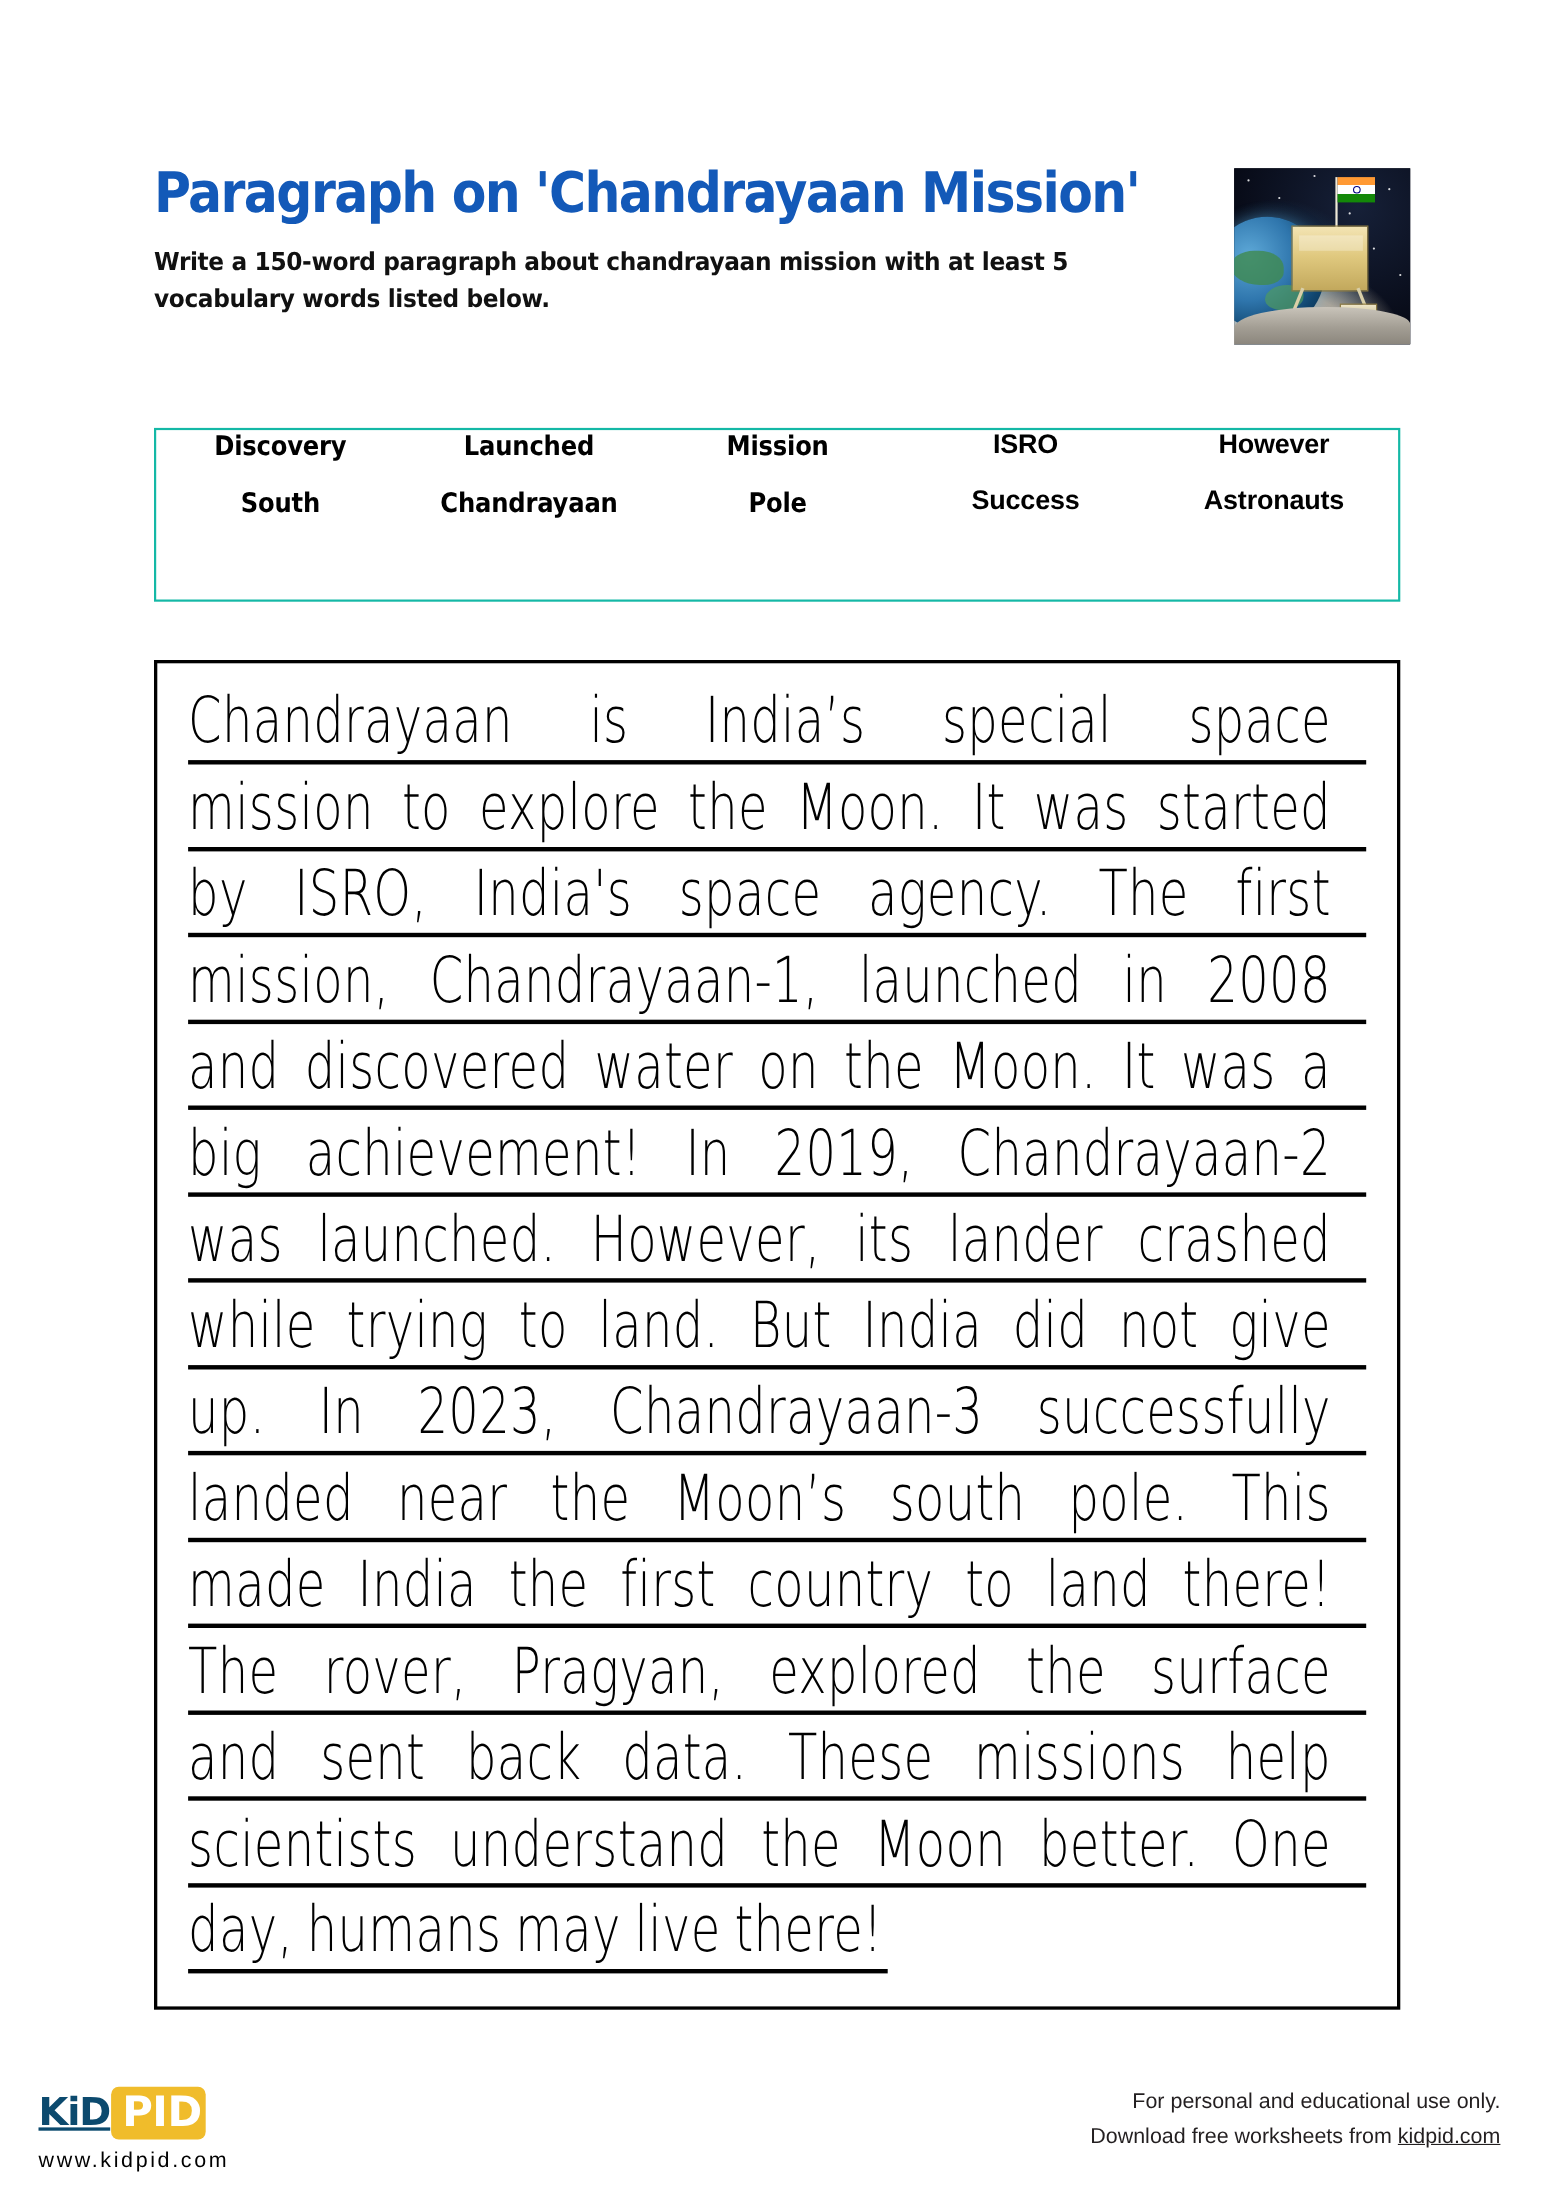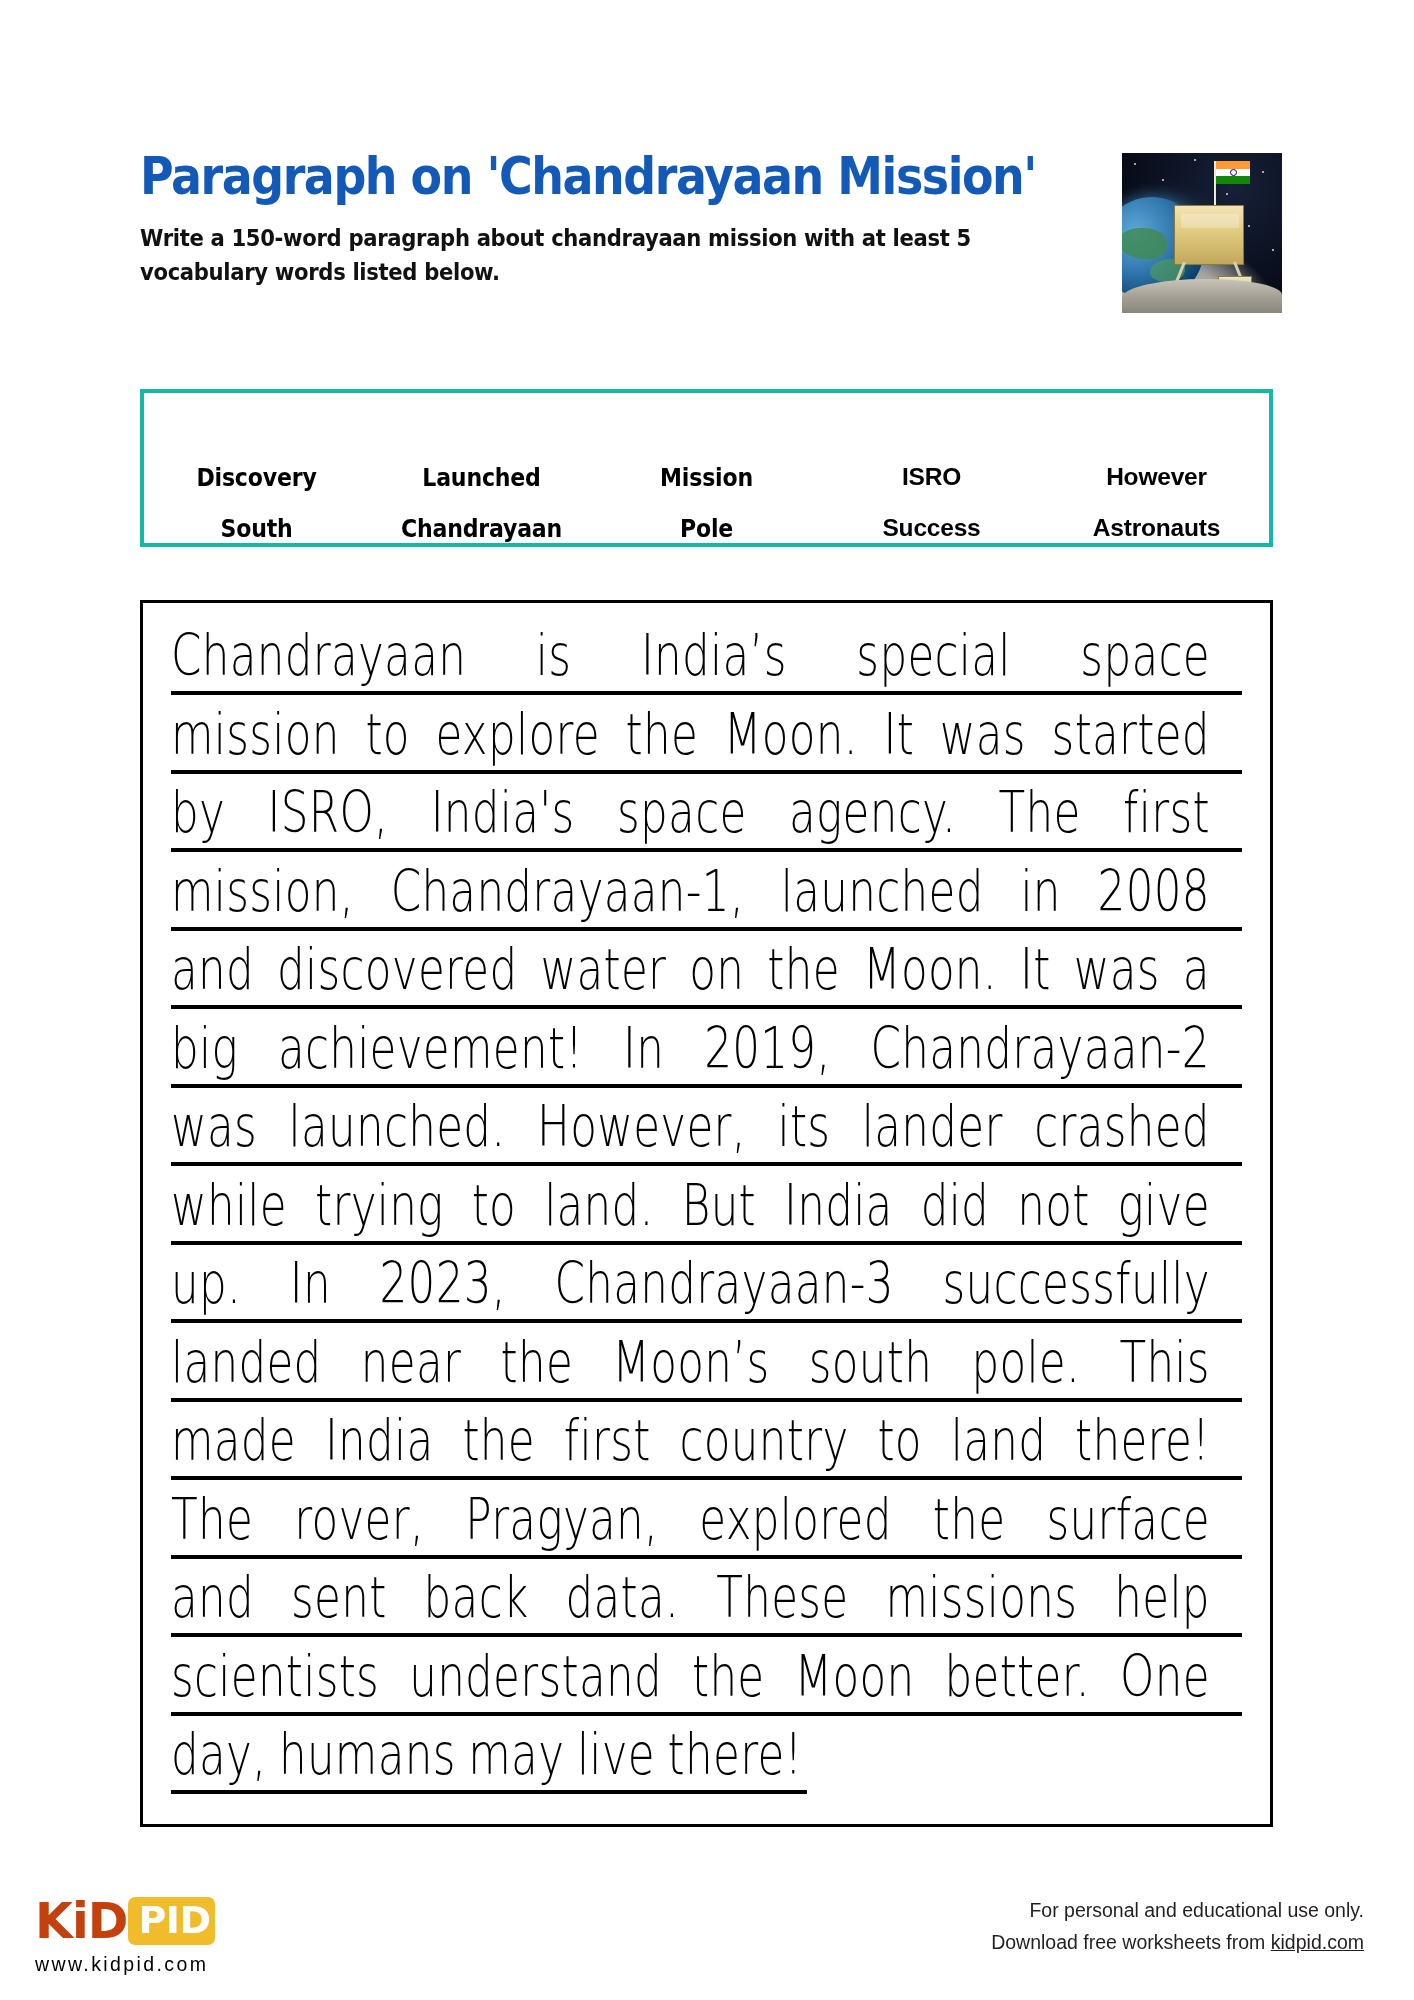--- a/index.html
+++ b/index.html
@@ -178,25 +178,25 @@
     border: 1px solid #7c6c38;
   }
 
   
   .vocab-box {
     position: absolute;
     left: 140px;
     top: 389px;
     width: 1133px;
     height: 158px;
-    border: 4px solid #14b8a6;
+    border: 2px solid #14b8a6;
     background: #ffffff;
     display: flex;
     flex-direction: column;
-    justify-content: flex-end;
+    justify-content: flex-start;
   }
   .vocab-row {
     display: flex;
     width: 100%;
   }
   .vocab-row + .vocab-row { margin-top: 22px; }
 
   .vocab-cell {
     flex: 1 1 0;
     text-align: center;
@@ -274,24 +274,25 @@
     width: 340px;
   }
   .logo-row {
     display: flex;
     align-items: center;
     height: 52px;
   }
   .logo-kid {
     font-family: "DejaVu Sans", sans-serif;
     font-weight: bold;
-    font-size: 49px;
-    color: #c2410c;
+    font-size: 35px;
+    color: #0c4a6e;
     letter-spacing: -1px;
     line-height: 1;
+    text-decoration: underline;
   }
   .logo-pid {
     font-family: "DejaVu Sans", sans-serif;
     font-weight: bold;
     font-size: 38px;
     color: #ffffff;
     background: #f0bc2b;
     border-radius: 7px;
     padding: 4px 4px 6px 10px;
     letter-spacing: -0.5px;

